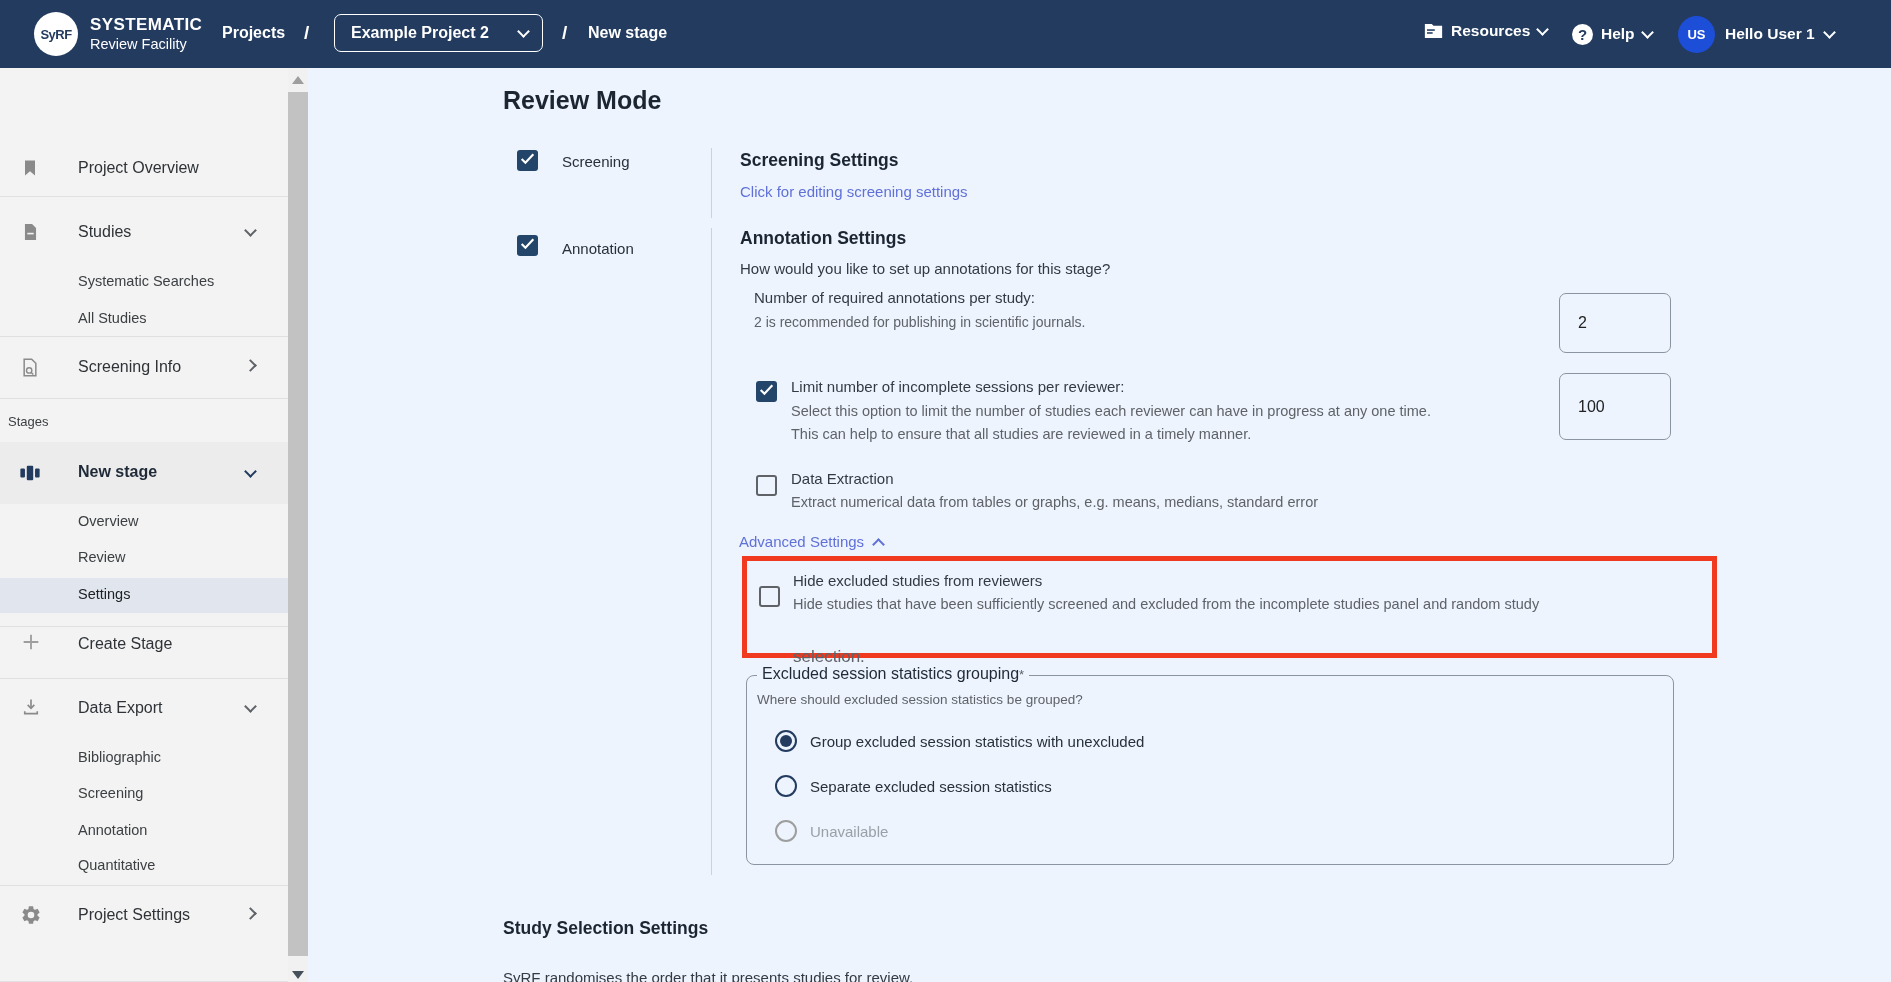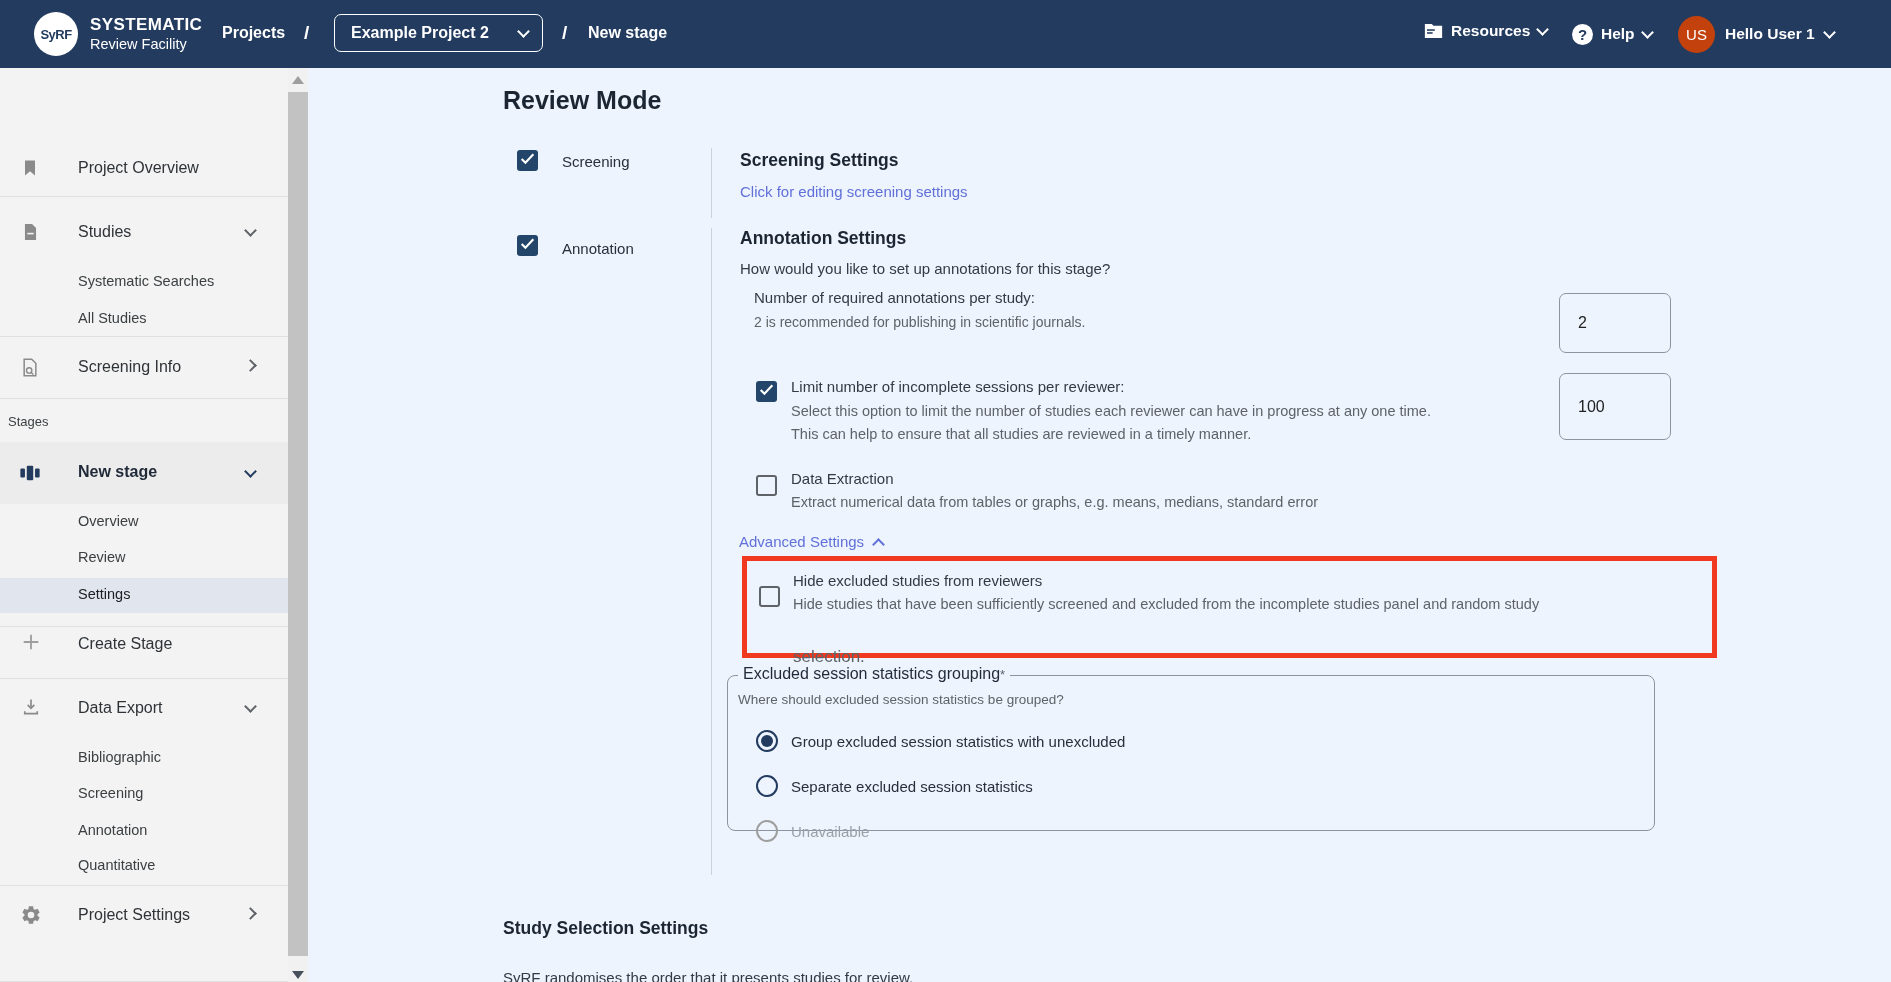--- a/index.html
+++ b/index.html
@@ -25,21 +25,21 @@
   .chev { display:inline-block; width:9px; height:9px; border-right:2px solid currentColor; border-bottom:2px solid currentColor; }
   .chev.down { transform:rotate(45deg); }
   .chev.right { transform:rotate(-45deg); }
   .chev.up { transform:rotate(225deg); }
   #res-group { left:1424px; top:0; height:62px; display:flex; align-items:center; gap:8px; cursor:pointer; }
   #help-group { left:1572px; top:0; height:68px; display:flex; align-items:center; gap:8px; cursor:pointer; }
   #user-group { left:1678px; top:0; height:68px; display:flex; align-items:center; gap:10px; cursor:pointer; }
   .nv-label { font-size:15.5px; font-weight:bold; }
   #help-icon { width:21px; height:21px; border-radius:50%; background:#fff; color:#223b5e; font-weight:bold; font-size:15px;
     display:flex; align-items:center; justify-content:center; }
-  #avatar { width:37px; height:37px; border-radius:50%; background:#c2410c; color:#fff; font-size:15px; font-weight:normal;
+  #avatar { width:37px; height:37px; border-radius:50%; background:#1d4ed8; color:#fff; font-size:13px; font-weight:bold;
     display:flex; align-items:center; justify-content:center; }
 
   
   #sidebar { position:absolute; left:0; top:68px; width:288px; height:914px; background:#f3f3f3; }
   .sb-abs { position:absolute; }
   .sb-item-label { font-size:16px; color:#2f3337; }
   .sb-sub-label { font-size:14.5px; color:#3c4043; }
   .sb-divider { left:0; width:288px; height:1px; background:#e0e0e0; }
   .sb-chev { color:#5f6368; }
   #newstage-block { left:0; top:374px; width:288px; height:62px; background:#ececec; }
@@ -64,21 +64,21 @@
   .mode-label { font-size:15px; color:#27303b; }
   .settings-col { border-left:1px solid #c9d2de; padding-left:28px; }
   .h2 { font-size:17.5px; font-weight:bold; color:#1c2633; }
   .body-txt { font-size:15px; color:#333a42; }
   .grey-txt { font-size:14px; color:#5f6368; }
   .link { font-size:15px; color:#6070d8; cursor:pointer; }
   .num-input { position:absolute; width:112px; background:transparent; border:1px solid #8b95a1; border-radius:7px;
     font-family:"Liberation Sans",sans-serif; font-size:16px; color:#222; padding-left:18px; outline:none; }
   #adv-link { left:431px; top:465px; display:flex; align-items:center; gap:10px; }
   #red-box { left:434px; top:488px; width:975px; height:102px; border:5px solid #f0391f; }
-  #grouping-fieldset { left:419px; top:607px; width:928px; height:156px; border:1px solid #8b95a1; border-radius:8px; }
+  #grouping-fieldset { left:438px; top:607px; width:928px; height:190px; border:1px solid #8b95a1; border-radius:8px; }
   #grouping-legend { position:absolute; left:10px; top:-11px; background:#edf4fe; padding:0 5px; font-size:16px; color:#1f2937; }
   #grouping-legend .req { font-size:13px; color:#5f6368; }
   .radio { position:absolute; width:22px; height:22px; border-radius:50%; border:2px solid #223b5e; cursor:pointer; }
   .radio.selected::after { content:""; position:absolute; left:3px; top:3px; width:12px; height:12px; border-radius:50%; background:#223b5e; }
   .radio.disabled { border-color:#9e9e9e; }
   .radio-label { position:absolute; font-size:15px; color:#27303b; }
   .radio-label.disabled { color:#9aa0a6; }
 </style>
 </head>
 <body>

